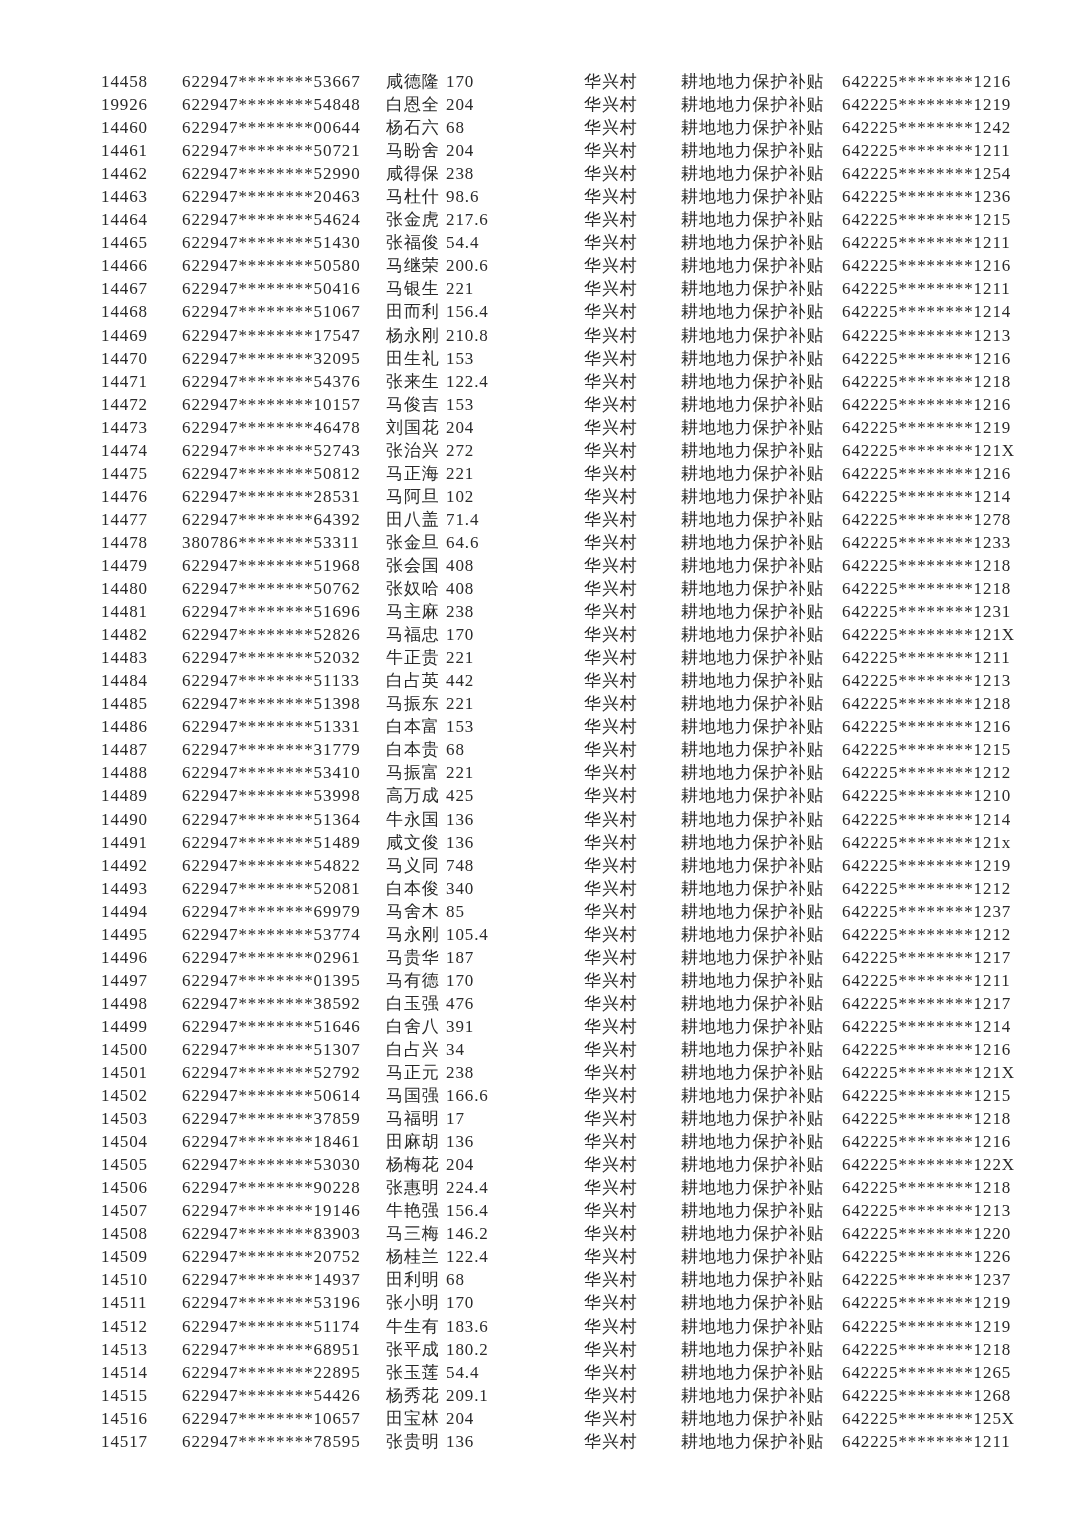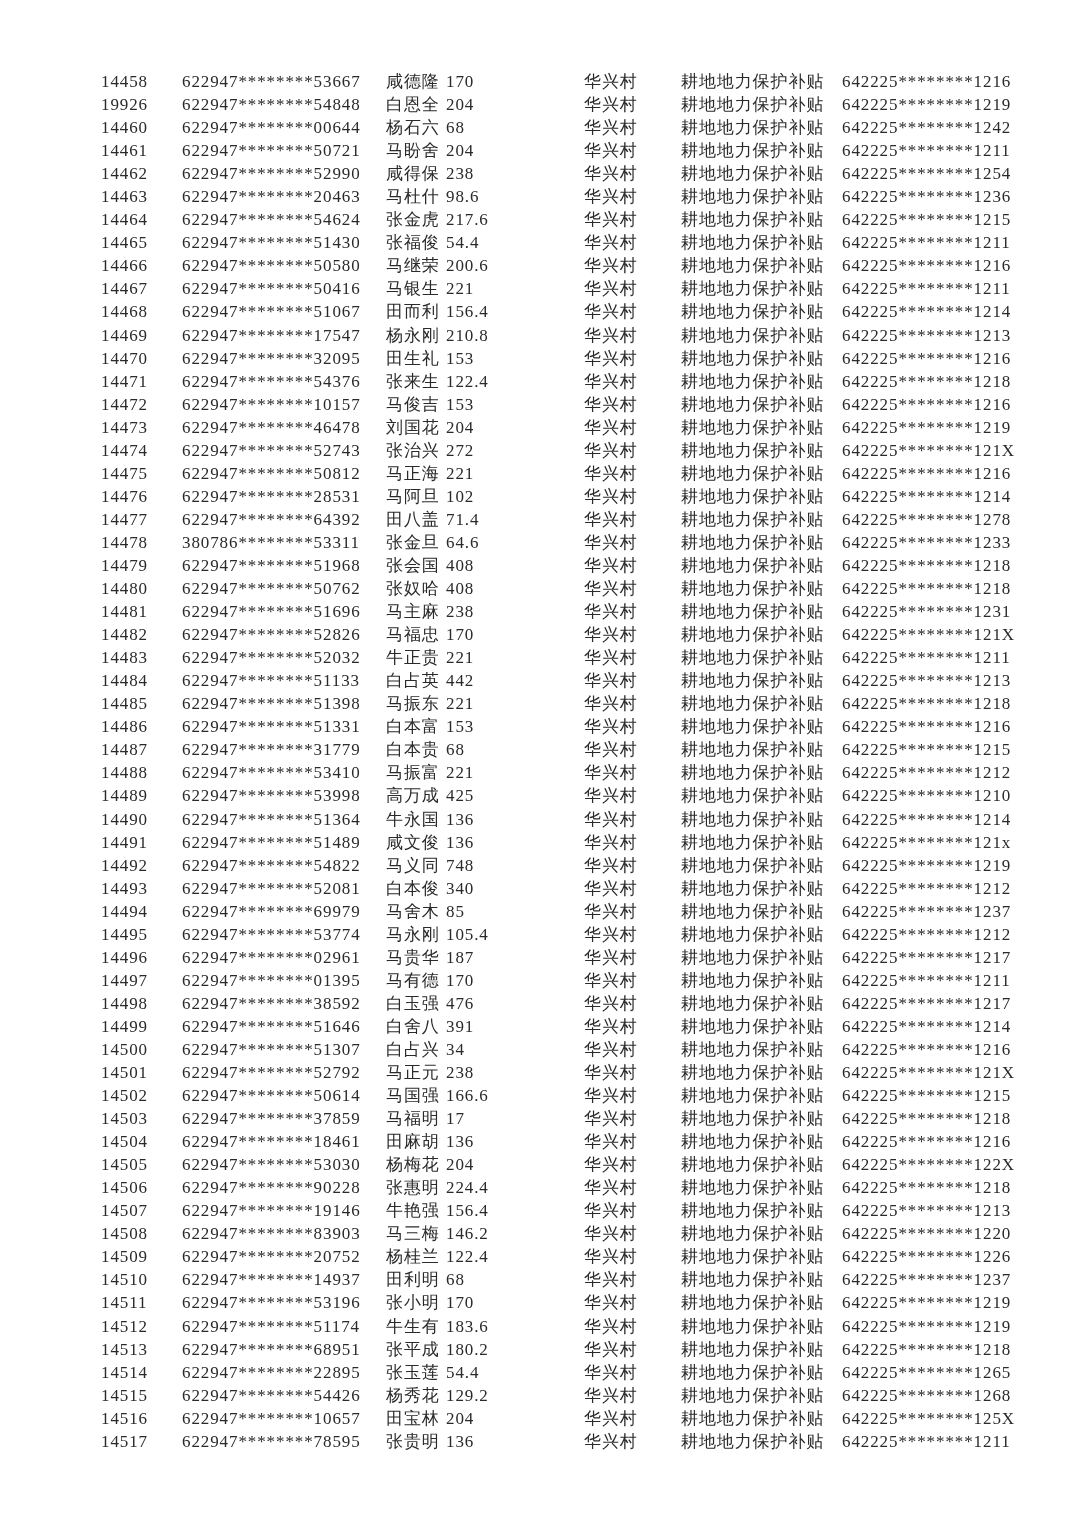--- a/index.html
+++ b/index.html
@@ -553,21 +553,21 @@
         <span class="cell c-name">张玉莲</span>
         <span class="cell c-amt">54.4</span>
         <span class="cell c-vil">华兴村</span>
         <span class="cell c-sub">耕地地力保护补贴</span>
         <span class="cell c-acc">642225********1265</span>
       </div>
       <div class="row">
         <span class="cell c-no">14515</span>
         <span class="cell c-id">622947********54426</span>
         <span class="cell c-name">杨秀花</span>
-        <span class="cell c-amt">129.2</span>
+        <span class="cell c-amt">209.1</span>
         <span class="cell c-vil">华兴村</span>
         <span class="cell c-sub">耕地地力保护补贴</span>
         <span class="cell c-acc">642225********1268</span>
       </div>
       <div class="row">
         <span class="cell c-no">14516</span>
         <span class="cell c-id">622947********10657</span>
         <span class="cell c-name">田宝林</span>
         <span class="cell c-amt">204</span>
         <span class="cell c-vil">华兴村</span>

